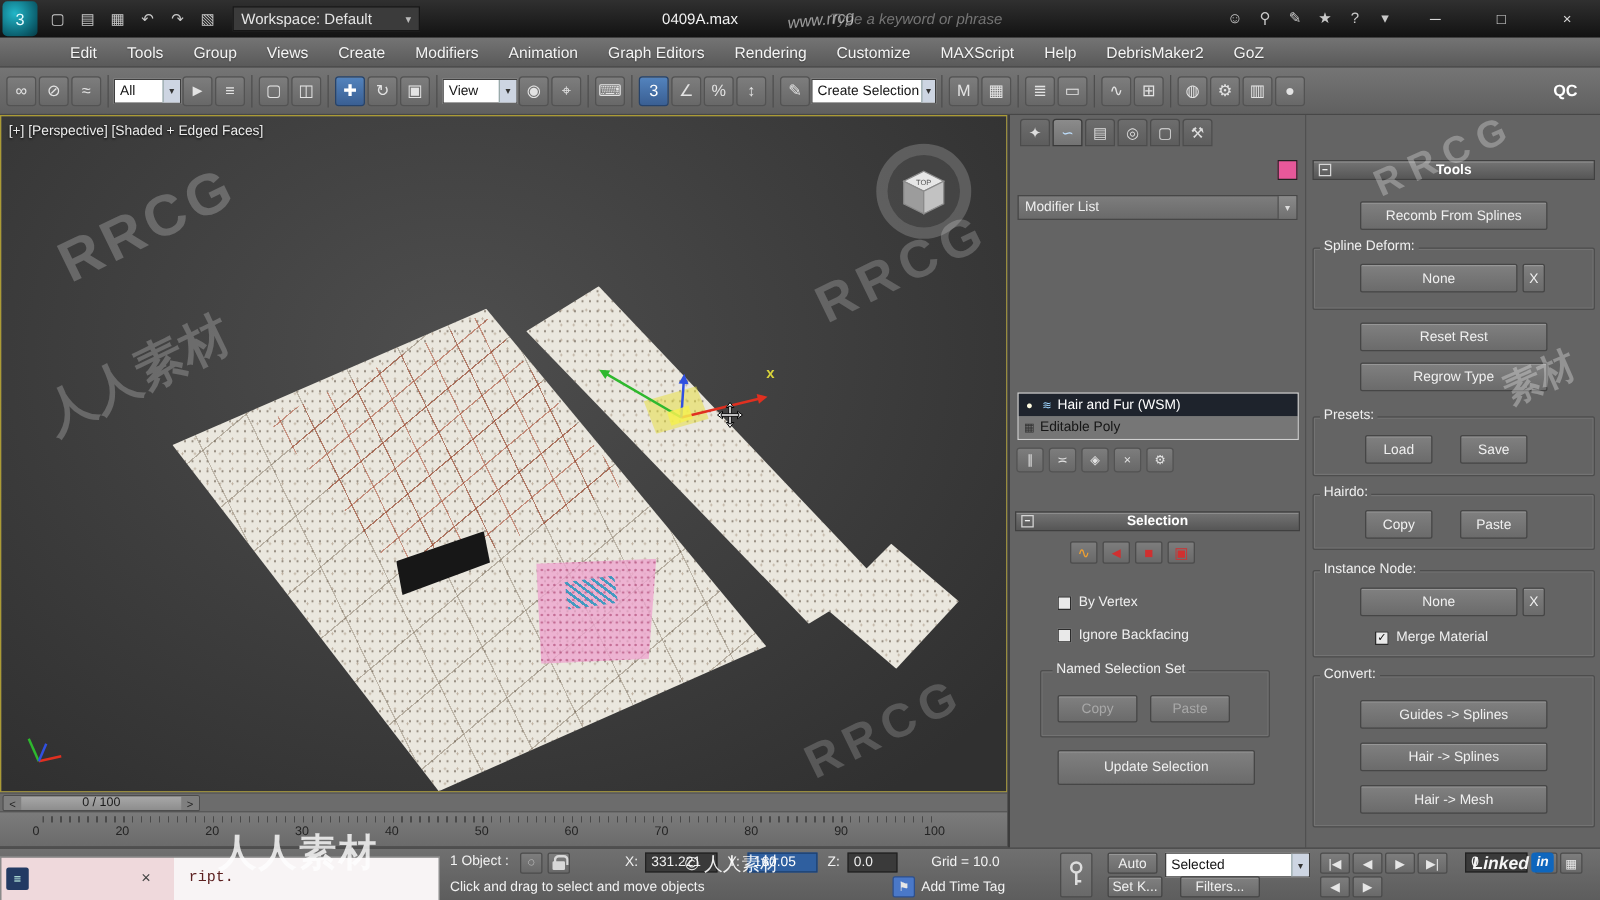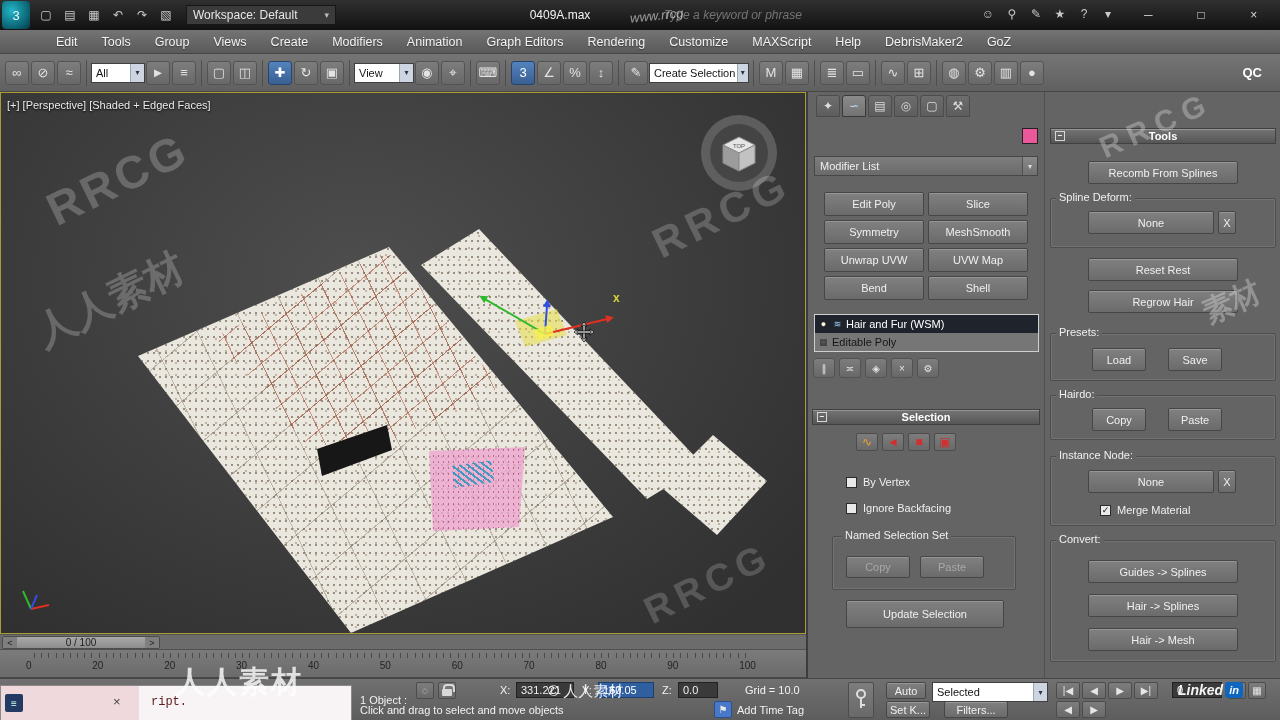--- a/index.html
+++ b/index.html
@@ -301,31 +301,20 @@
       <span class="tab">⚒</span>
     </div>
 
     <div class="swatch abs" style="left:214px;top:36px;width:16px;height:16px"></div>
 
     <div class="gselect abs" style="left:6px;top:64px;width:224px;height:20px">
       <span class="val">Modifier List</span>
       <span class="arrow">▾</span>
     </div>
 
-    <div class="modgrid">
-
-    <button class="btn modbtn">Edit Poly</button>
-        <button class="btn modbtn">Slice</button>
-        <button class="btn modbtn">Symmetry</button>
-        <button class="btn modbtn">MeshSmooth</button>
-        <button class="btn modbtn">Unwrap UVW</button>
-        <button class="btn modbtn">UVW Map</button>
-        <button class="btn modbtn">Bend</button>
-        <button class="btn modbtn">Shell</button>
-      </div>
 
     <div class="stackbox">
       <div class="stackrow sel">
         <span class="mini-ic" style="color:#fffbe0">●</span>
         <span class="mini-ic" style="color:#9fd6ff">≋</span>
         <span>Hair and Fur (WSM)</span>
       </div>
       <div class="stackrow plain">
         <span class="mini-ic" style="color:#333">▦</span>
         <span>Editable Poly</span>
@@ -369,21 +358,21 @@
       <span>Tools</span>
     </div>
     <button class="btn abs" style="left:280px;top:69px;width:150px;height:23px">Recomb From Splines</button>
 
     <div class="groupbox" style="left:242px;top:106px;width:226px;height:50px"></div>
     <span class="grouplabel" style="left:248px;top:99px">Spline Deform:</span>
     <button class="btn abs" style="left:280px;top:119px;width:126px;height:23px">None</button>
     <button class="btn abs" style="left:410px;top:119px;width:18px;height:23px">X</button>
 
     <button class="btn abs" style="left:280px;top:166px;width:150px;height:23px">Reset Rest</button>
-    <button class="btn abs" style="left:280px;top:198px;width:150px;height:23px">Regrow Hair</button>
+    <button class="btn abs" style="left:280px;top:198px;width:150px;height:23px">Regrow Type</button>
 
     <div class="groupbox" style="left:242px;top:241px;width:226px;height:48px"></div>
     <span class="grouplabel" style="left:248px;top:234px">Presets:</span>
     <button class="btn abs" style="left:284px;top:256px;width:54px;height:23px">Load</button>
     <button class="btn abs" style="left:360px;top:256px;width:54px;height:23px">Save</button>
 
     <div class="groupbox" style="left:242px;top:303px;width:226px;height:45px"></div>
     <span class="grouplabel" style="left:248px;top:296px">Hairdo:</span>
     <button class="btn abs" style="left:284px;top:316px;width:54px;height:23px">Copy</button>
     <button class="btn abs" style="left:360px;top:316px;width:54px;height:23px">Paste</button>
@@ -404,21 +393,21 @@
     <button class="btn abs" style="left:280px;top:536px;width:150px;height:23px">Hair -&gt; Mesh</button>
   </aside>
 
   <footer class="statusbar abs">
     <div class="listener">
       <span class="appic">≡</span>
       <span class="closex">×</span>
       <span class="ltext">ript.</span>
     </div>
 
-    <span class="abs" style="left:360px;top:15px">1 Object :</span>
+    <span class="abs" style="left:360px;top:4px">1 Object :</span>
     <span class="sb-icon abs" style="left:416px;top:3px">◌</span>
     <span class="sb-icon abs" style="left:438px;top:3px">
         <span class="lockbody"></span>
       </span>
 
     <span class="abs" style="left:500px;top:5px">X:</span>
     <div class="dfield abs" style="left:516px;top:3px;width:58px">331.221</div>
     <span class="abs" style="left:582px;top:5px">Y:</span>
     <div class="dfield bluefield abs" style="left:598px;top:3px;width:56px">160.05</div>
     <span class="abs" style="left:662px;top:5px">Z:</span>

